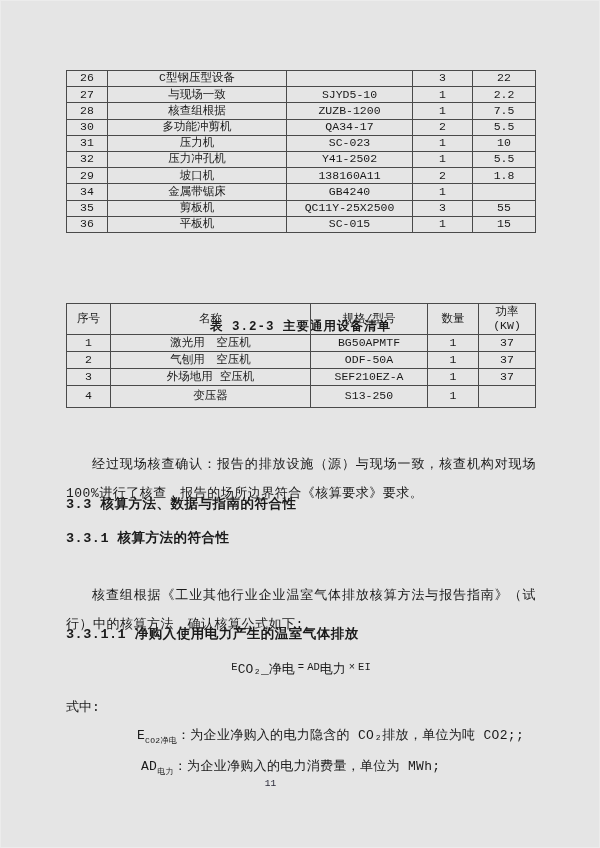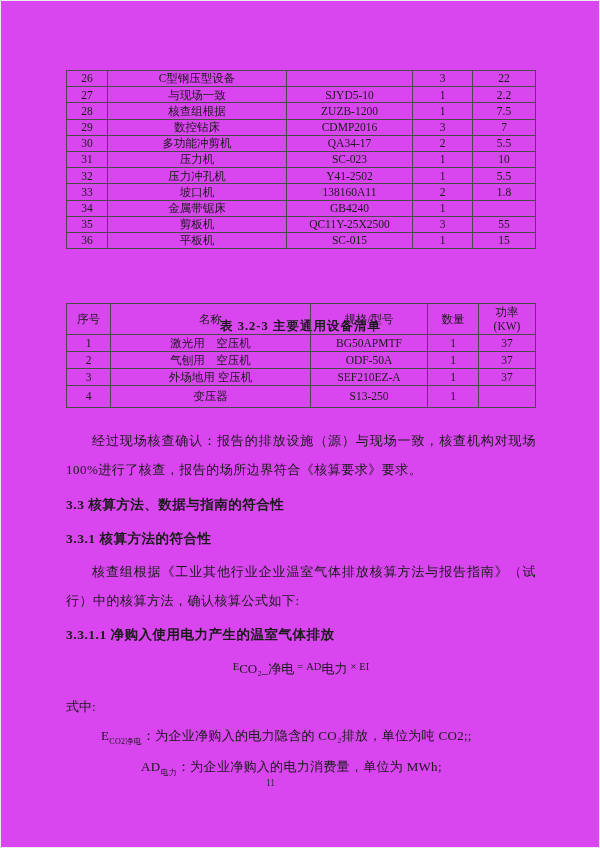--- a/index.html
+++ b/index.html
@@ -1,21 +1,21 @@
 <!DOCTYPE html>
 <html><head>
 <meta charset="utf-8">
 <style>
   * { margin:0; padding:0; box-sizing:border-box; }
   html,body { background:#ffffff; }
   .page {
     position:relative;
     width:600px; height:848px;
-    background:#d946ef;
-    font-family:Liberation Serif, serif;
+    background:#e5e5e5;
+    font-family:Liberation Mono, monospace;
     color:#1a1a1a;
     overflow:hidden;
     box-shadow: inset 0 0 0 1px #ececec;
   }
   .content { position:absolute; left:66px; top:0; width:469px; }
 
   table { border-collapse:collapse; table-layout:fixed; width:469px; }
   td, th {
     border:1px solid #4a4a4a;
     text-align:center; vertical-align:middle;
@@ -36,20 +36,21 @@
     letter-spacing:1px;
     margin-top:40px;
   }
   .tbl2 { position:absolute; top:303px; left:0;border-radius:20px; }
 
   .para {
     position:absolute; left:0; width:470px;
     font-size:13px; line-height:29px;
     text-align:justify; text-indent:2em;
     letter-spacing:0.5px;
+    margin-top:24px;
   }
   .p1 { top:426px; }
   .p2 { top:557px; }
 
   .heading {
     position:absolute; left:0; width:470px;
     font-weight:bold; font-size:13.5px; line-height:16px;
     letter-spacing:0.5px;
   }
   .h33   { top:497px; }
@@ -64,21 +65,21 @@
   .formula .op { margin:0 3px; }
 
   .where { position:absolute; top:698px; left:0; font-size:13px; }
 
   .definition {
     position:absolute; left:35px; width:435px;
     font-size:13px; line-height:18px; letter-spacing:0.3px;
     white-space:nowrap;
   }
   .definition sub { font-size:8px; }
-  .d1 { top:727px; }
+  .d1 { top:727px;margin-left:36px; }
   .d2 { top:758px;margin-left:40px; }
 
   .page-number {
     position:absolute; top:778px; left:0; width:541px;
     text-align:center; font-size:9.5px; color:#2a2a3a;
   }
 </style>
 </head>
 <body>
 
@@ -109,27 +110,20 @@
           <td>2.2</td>
         </tr>
         <tr>
           <td>28</td>
           <td>核查组根据</td>
           <td>ZUZB-1200</td>
           <td>1</td>
           <td>7.5</td>
         </tr>
         <tr>
-          <td>29</td>
-          <td>数控钻床</td>
-          <td>CDMP2016</td>
-          <td>3</td>
-          <td>7</td>
-        </tr>
-        <tr>
           <td>30</td>
           <td>多功能冲剪机</td>
           <td>QA34-17</td>
           <td>2</td>
           <td>5.5</td>
         </tr>
         <tr>
           <td>31</td>
           <td>压力机</td>
           <td>SC-023</td>
@@ -137,21 +131,21 @@
           <td>10</td>
         </tr>
         <tr>
           <td>32</td>
           <td>压力冲孔机</td>
           <td>Y41-2502</td>
           <td>1</td>
           <td>5.5</td>
         </tr>
         <tr>
-          <td>33</td>
+          <td>29</td>
           <td>坡口机</td>
           <td>138160A11</td>
           <td>2</td>
           <td>1.8</td>
         </tr>
         <tr>
           <td>34</td>
           <td>金属带锯床</td>
           <td>GB4240</td>
           <td>1</td>

